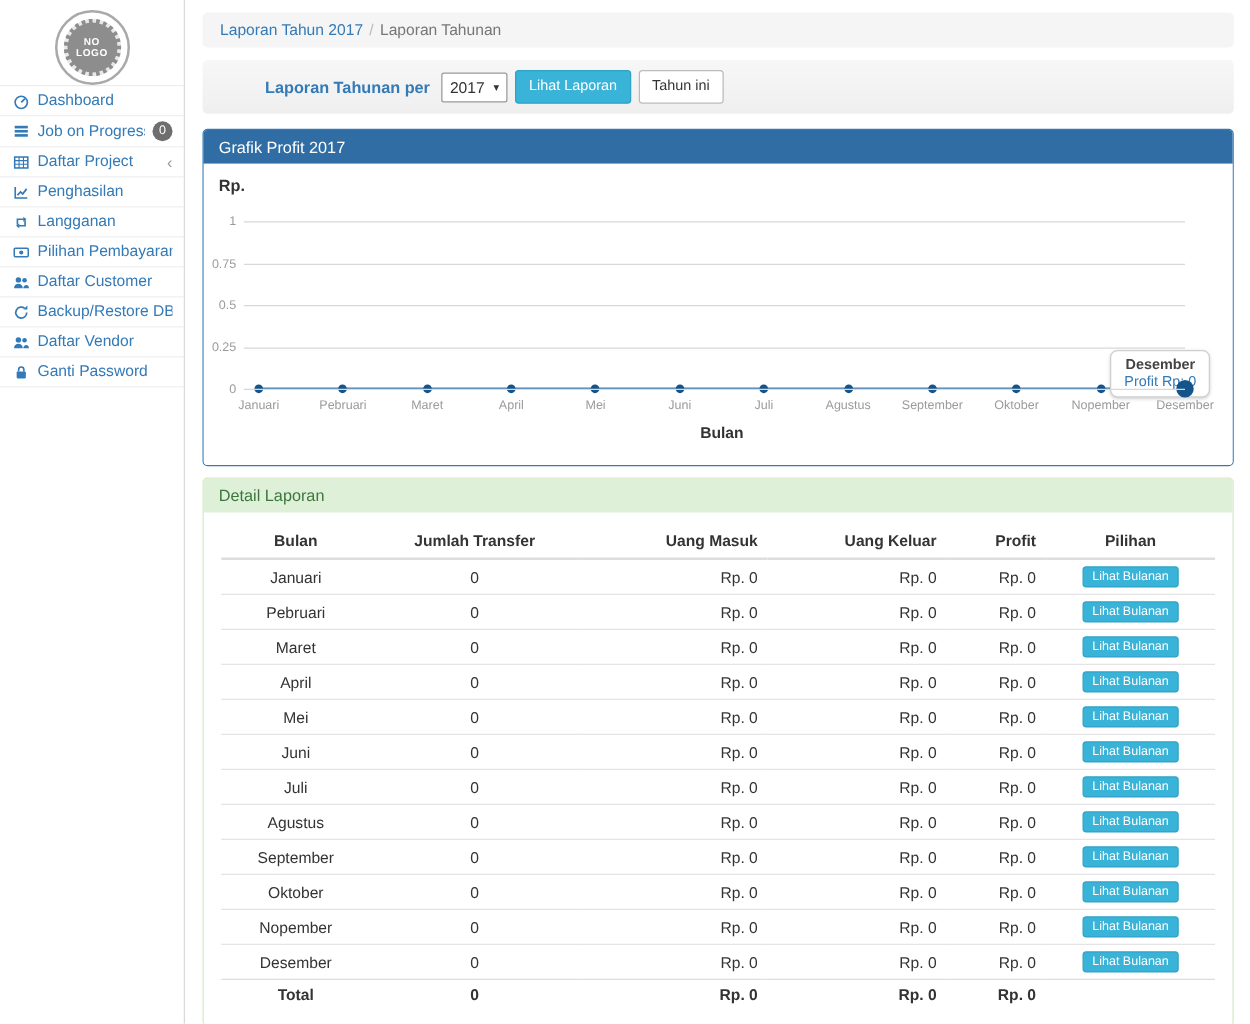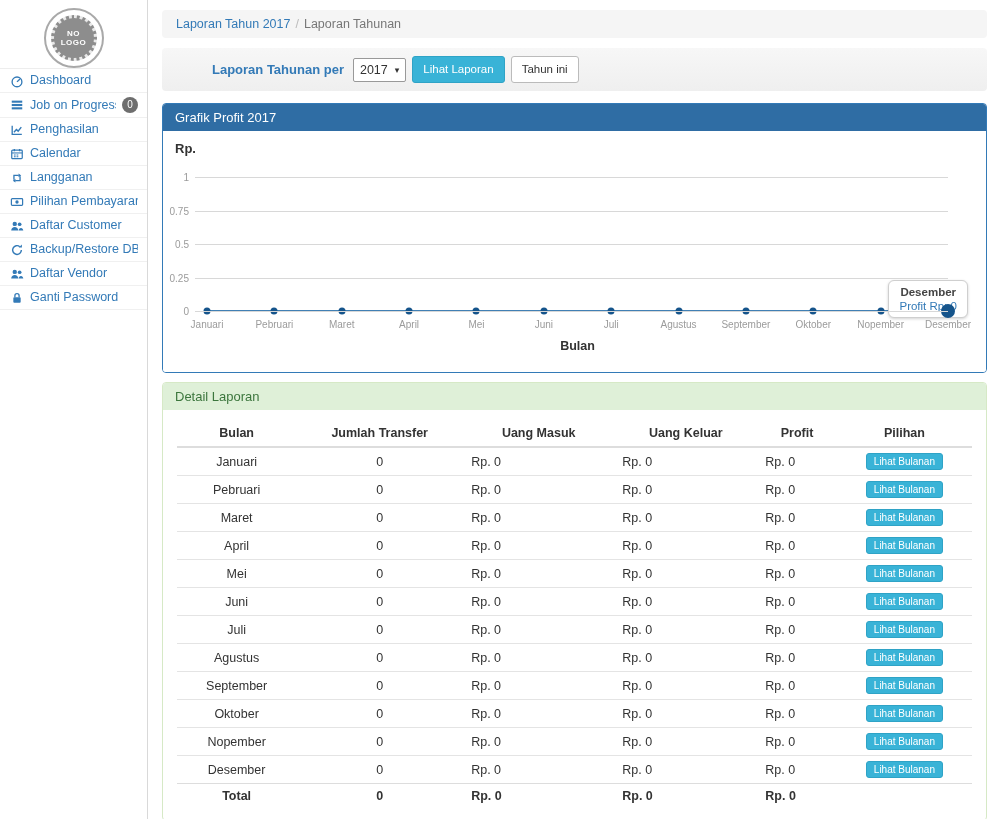--- a/index.html
+++ b/index.html
@@ -90,21 +90,21 @@
     box-shadow:0 1px 3px rgba(0,0,0,.18); text-align:center; white-space:nowrap;
   }
   .tooltip .t1 { font-weight:bold; font-size:11.5px; color:#444; }
   .tooltip .t2 { font-size:11.5px; color:#337ab7; margin-top:2px; }
   
   .table-body { padding:10px 14px 12px; }
   table { width:100%; border-collapse:collapse; font-size:12.5px; color:#333; }
   th { font-weight:bold; padding:6px 8px; border-bottom:2px solid #ddd; }
   td { padding:5px 8px; border-top:1px solid #e4e4e4; }
   tr:first-child td { border-top:none; }
-  .c { text-align:center; } .r { }
+  .c { text-align:center; } .r { text-align:right; }
   .btn-xs { font-size:10px; padding:2px 7px; border-radius:3px; background:#39b3d7; border:1px solid #2fa3c6; color:#fff; cursor:pointer; }
   .total-row td { font-weight:bold; border-top:1px solid #ddd; }
 </style>
 </head>
 <body>
 
 <aside class="sidebar">
   <div class="logo-wrap">
     <div class="logo-outer">
       <div class="logo-inner">
@@ -130,36 +130,35 @@
             <rect x="2" y="6.8" width="12" height="2.4" fill="currentColor"></rect>
             <rect x="2" y="10.6" width="12" height="2.4" fill="currentColor"></rect>
           </svg>
         </span>
         <span class="nav-label">Job on Progress</span>
         <span class="nav-badge">0</span>
       </li>
       <li>
         <span class="nav-ic">
           <svg viewBox="0 0 16 16" width="14" height="14" aria-hidden="true">
+            <rect x="2" y="3" width="12" height="10" fill="none" stroke="currentColor" stroke-width="1.4"></rect>
+            <path d="M2 6.3h12M2 9.6h12M6 3v10M10 3v10" stroke="currentColor" stroke-width="1" fill="none"></path>
+          </svg>
+        </span>
+        <span class="nav-label">Daftar Project</span>
+        <span class="nav-chev">‹</span>
+      </li>
+      <li>
+        <span class="nav-ic">
+          <svg viewBox="0 0 16 16" width="14" height="14" aria-hidden="true">
             <path d="M2.5 3v10h11" fill="none" stroke="currentColor" stroke-width="1.5"></path>
             <path d="M4.5 10.5l2.8-3 2 1.8 3.6-4.6" fill="none" stroke="currentColor" stroke-width="1.6"></path>
           </svg>
         </span>
         <span class="nav-label">Penghasilan</span>
-      </li>
-      <li>
-        <span class="nav-ic">
-          <svg viewBox="0 0 16 16" width="14" height="14" aria-hidden="true">
-            <rect x="2" y="3.6" width="12" height="9.8" rx="1" fill="none" stroke="currentColor" stroke-width="1.4"></rect>
-            <path d="M2 6.8h12" stroke="currentColor" stroke-width="1.2"></path>
-            <path d="M5 2.2v2.6M11 2.2v2.6" stroke="currentColor" stroke-width="1.6"></path>
-            <path d="M4.5 9.2h2M7.5 9.2h2M4.5 11.2h2M7.5 11.2h2" stroke="currentColor" stroke-width="1.2"></path>
-          </svg>
-        </span>
-        <span class="nav-label">Calendar</span>
       </li>
       <li>
         <span class="nav-ic">
           <svg viewBox="0 0 16 16" width="14" height="14" aria-hidden="true">
             <path d="M4.5 10V5h5.5" fill="none" stroke="currentColor" stroke-width="1.5"></path>
             <path d="M9.8 2.8L12.8 5 9.8 7.2z" fill="currentColor"></path>
             <path d="M11.5 6v5H6" fill="none" stroke="currentColor" stroke-width="1.5"></path>
             <path d="M6.2 8.8L3.2 11l3 2.2z" fill="currentColor"></path>
           </svg>
         </span>

